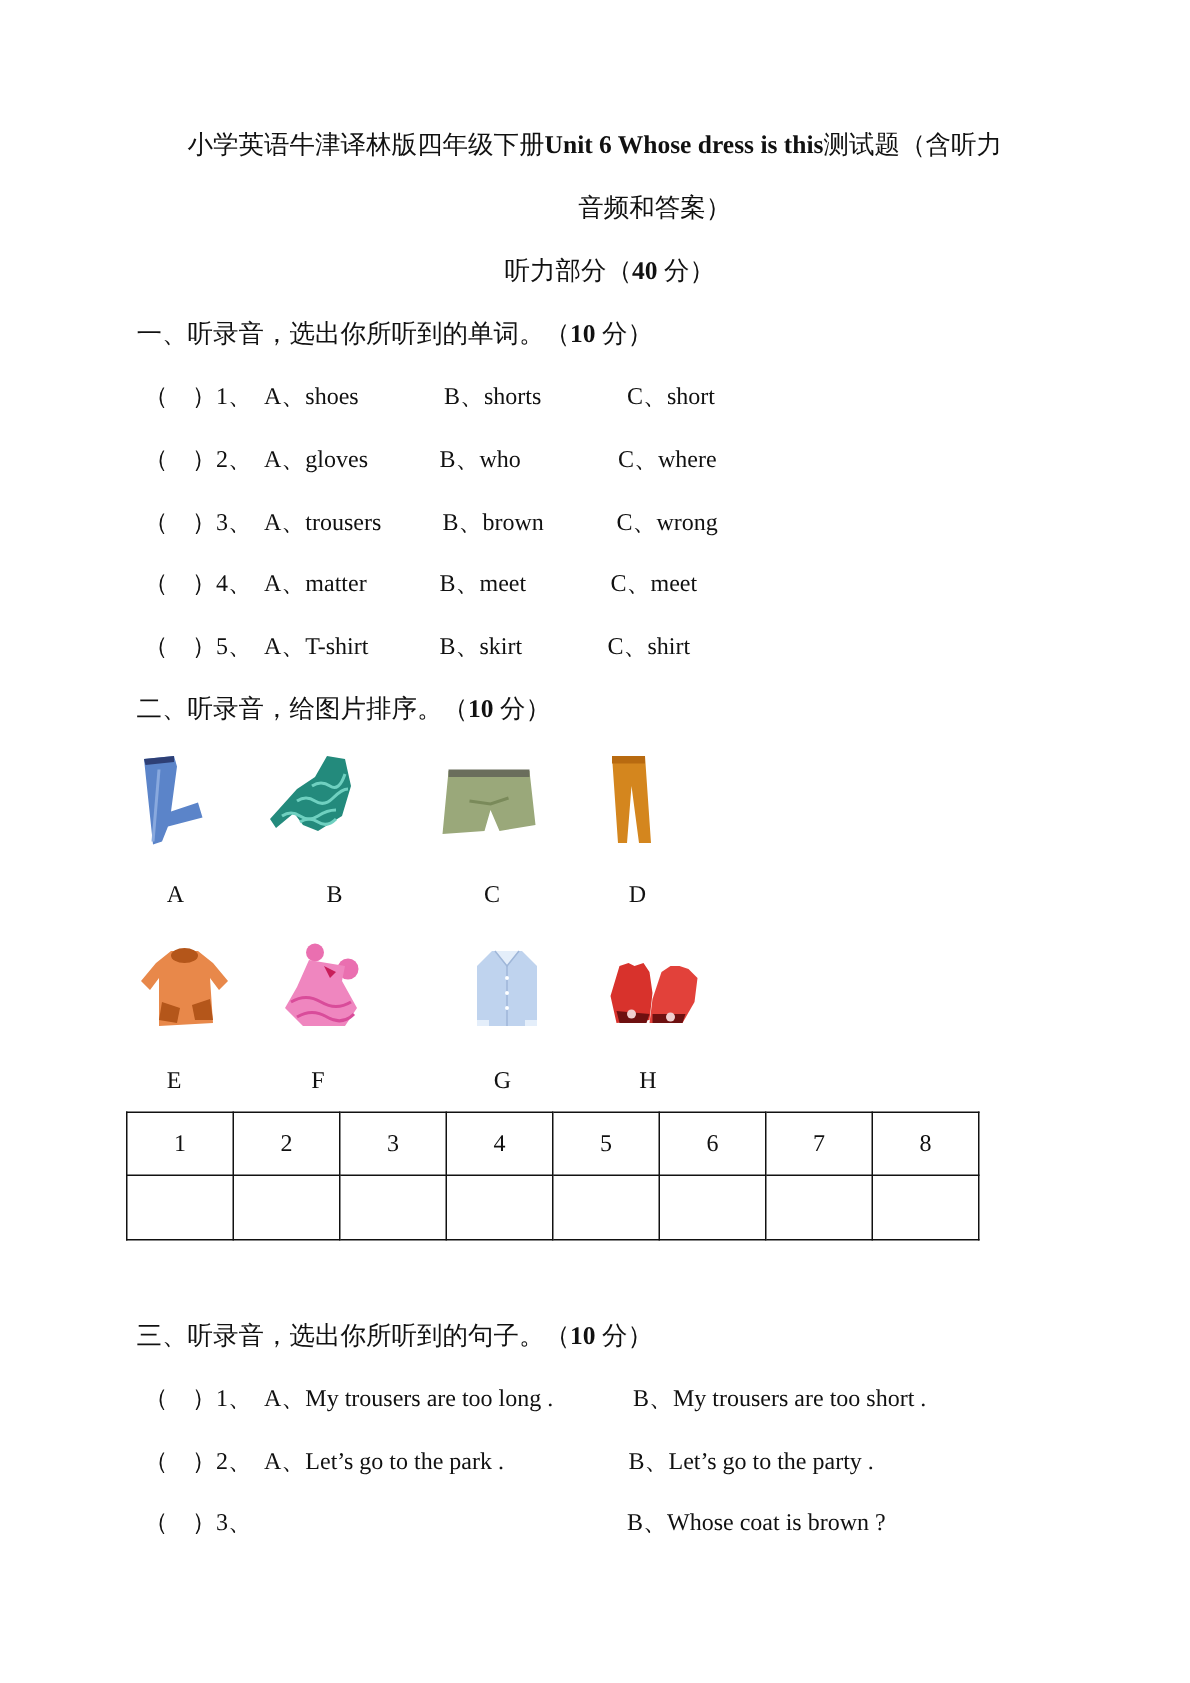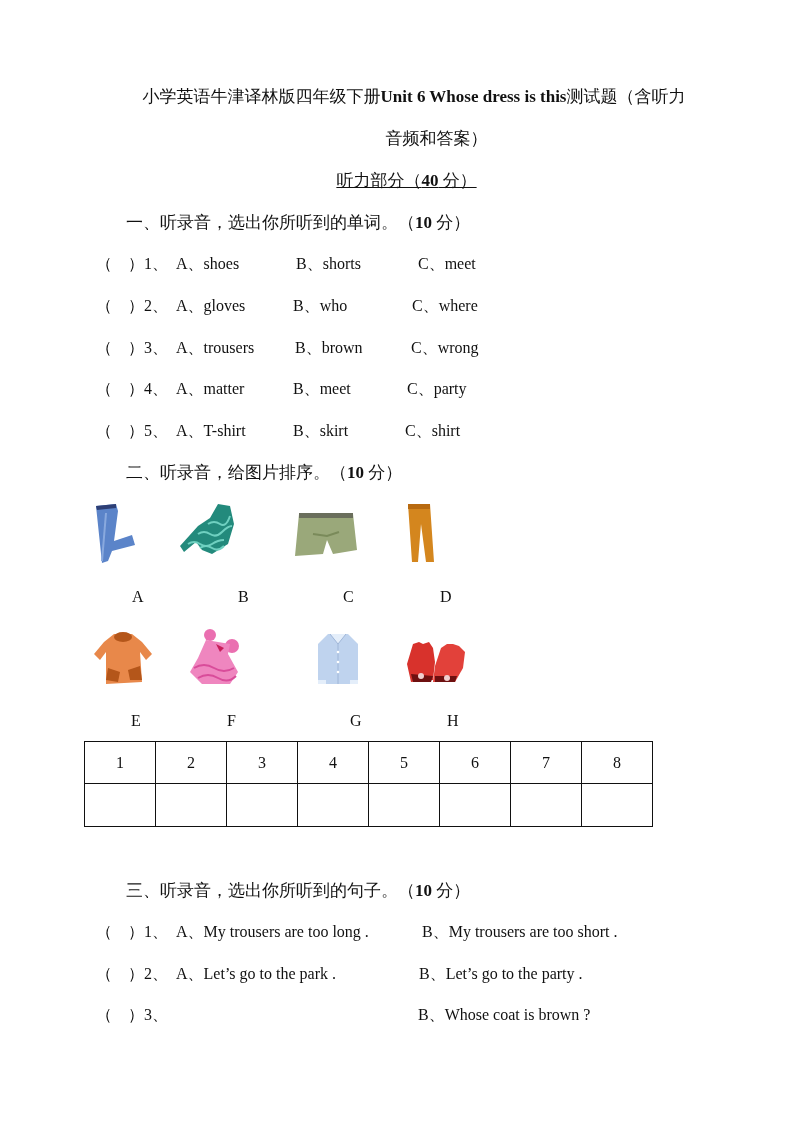--- a/index.html
+++ b/index.html
@@ -3,21 +3,21 @@
   <meta charset="utf-8">
   <style>
     * { margin: 0; padding: 0; box-sizing: border-box; }
     html, body { width: 793px; height: 1122px; background: #ffffff; }
     body {
       position: relative;
       font-family: "Liberation Serif", "DejaVu Serif", serif;
       color: #111111;
       overflow: hidden;
     }
-    .abs { position: absolute; white-space: nowrap; padding-left: 35px; }
+    .abs { position: absolute; white-space: nowrap; }
     .title { font-size: 17px; line-height: 22px; }
     .title b { font-weight: bold; }
     .center { left: 0; width: 793px; text-align: center; }
     .section { font-size: 17px; left: 91px; }
     .section .pts { font-weight: bold; }
     .q { font-size: 16px; left: 96px; }
     .q span { position: absolute; top: 0; }
     .letter { font-size: 16px; width: 40px; text-align: center; }
     .pic { position: absolute; }
     table.ans {
@@ -33,51 +33,51 @@
     table.ans tr.head td { height: 42px; }
     table.ans tr.blank td { height: 43px; }
   </style>
 </head>
 <body>
 
 <div class="abs title center" style="top:86px;">
   <span>小学英语牛津译林版四年级下册</span><b>Unit 6 Whose dress is this</b><span>测试题（含听力</span>
 </div>
 <div class="abs title center" style="top:128px; padding-left:80px;">音频和答案）</div>
-<div class="abs title center" style="top:170px; padding-left:20px;text-decoration:underline;">
+<div class="abs title center" style="top:170px; padding-left:20px;">
   <span>听力部分（</span><b>40</b><span> 分）</span>
 </div>
 
 <div class="abs section" style="top:211px;">
   <span>一、听录音，选出你所听到的单词。（</span><b class="pts">10</b><span> 分）</span>
 </div>
 
 <div class="abs q" style="top:254px; width:500px; height:20px;">
   <span style="left:0">（　）1、</span>
   <span style="left:80px">A、shoes</span>
   <span style="left:200px">B、shorts</span>
-  <span style="left:322px">C、meet</span>
+  <span style="left:322px">C、short</span>
 </div>
 <div class="abs q" style="top:296px; width:500px; height:20px;">
   <span style="left:0">（　）2、</span>
   <span style="left:80px">A、gloves</span>
   <span style="left:197px">B、who</span>
   <span style="left:316px">C、where</span>
 </div>
 <div class="abs q" style="top:338px; width:500px; height:20px;">
   <span style="left:0">（　）3、</span>
   <span style="left:80px">A、trousers</span>
   <span style="left:199px">B、brown</span>
   <span style="left:315px">C、wrong</span>
 </div>
 <div class="abs q" style="top:379px; width:500px; height:20px;">
   <span style="left:0">（　）4、</span>
   <span style="left:80px">A、matter</span>
   <span style="left:197px">B、meet</span>
-  <span style="left:311px">C、party</span>
+  <span style="left:311px">C、meet</span>
 </div>
 <div class="abs q" style="top:421px; width:500px; height:20px;">
   <span style="left:0">（　）5、</span>
   <span style="left:80px">A、T-shirt</span>
   <span style="left:197px">B、skirt</span>
   <span style="left:309px">C、shirt</span>
 </div>
 
 <div class="abs section" style="top:461px;text-align:right;">
   <span>二、听录音，给图片排序。（</span><b class="pts">10</b><span> 分）</span>

